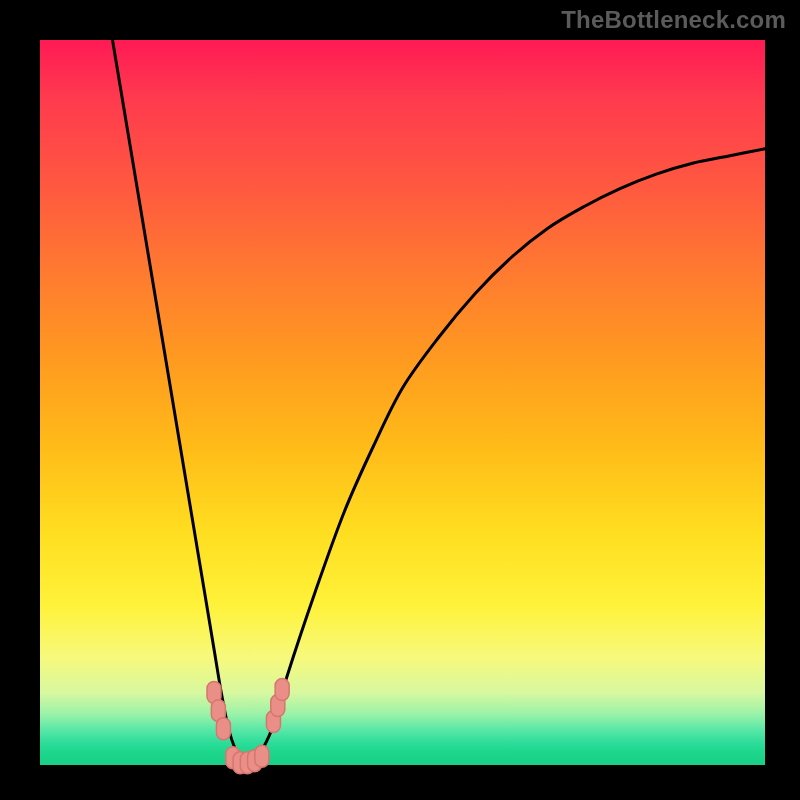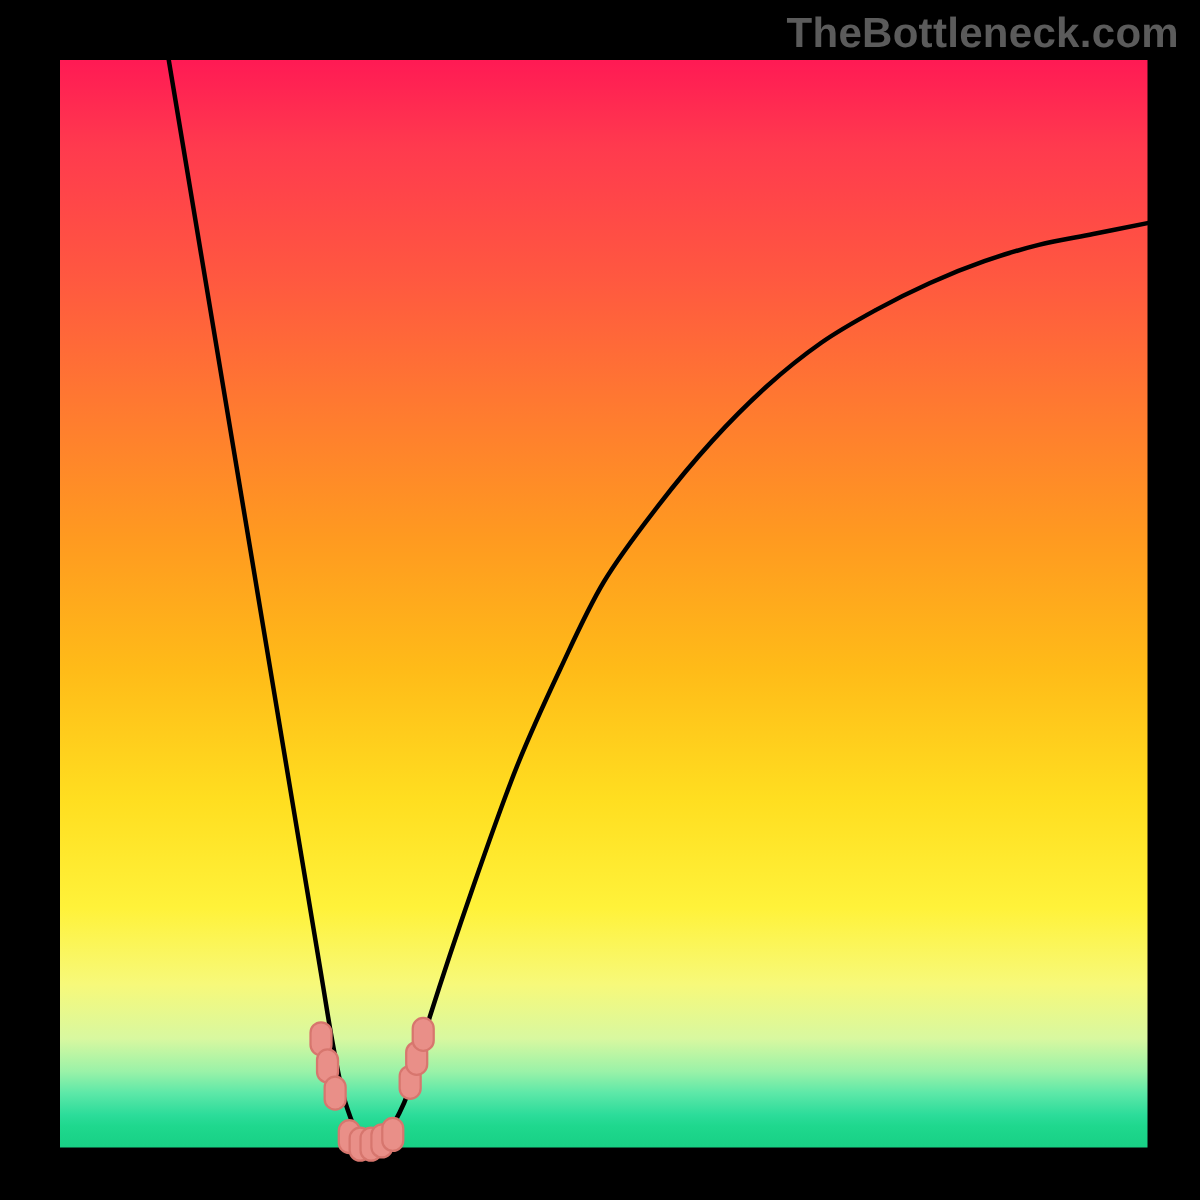--- a/index.html
+++ b/index.html
@@ -41,21 +41,21 @@
       #1fd88e 98%,
       #1bd489 99%,
       #18d085 100%
     );
   }
   .watermark {
     position: absolute;
     top: 6px;
     right: 14px;
     font-family: Arial, Helvetica, sans-serif;
-    font-size: 28px;
+    font-size: 24px;
     font-weight: 600;
     color: #5b5b5b;
     letter-spacing: 0.2px;
   }
   svg.curve {
     position: absolute;
     left: 0;
     top: 0;
     width: 725px;
     height: 725px;

